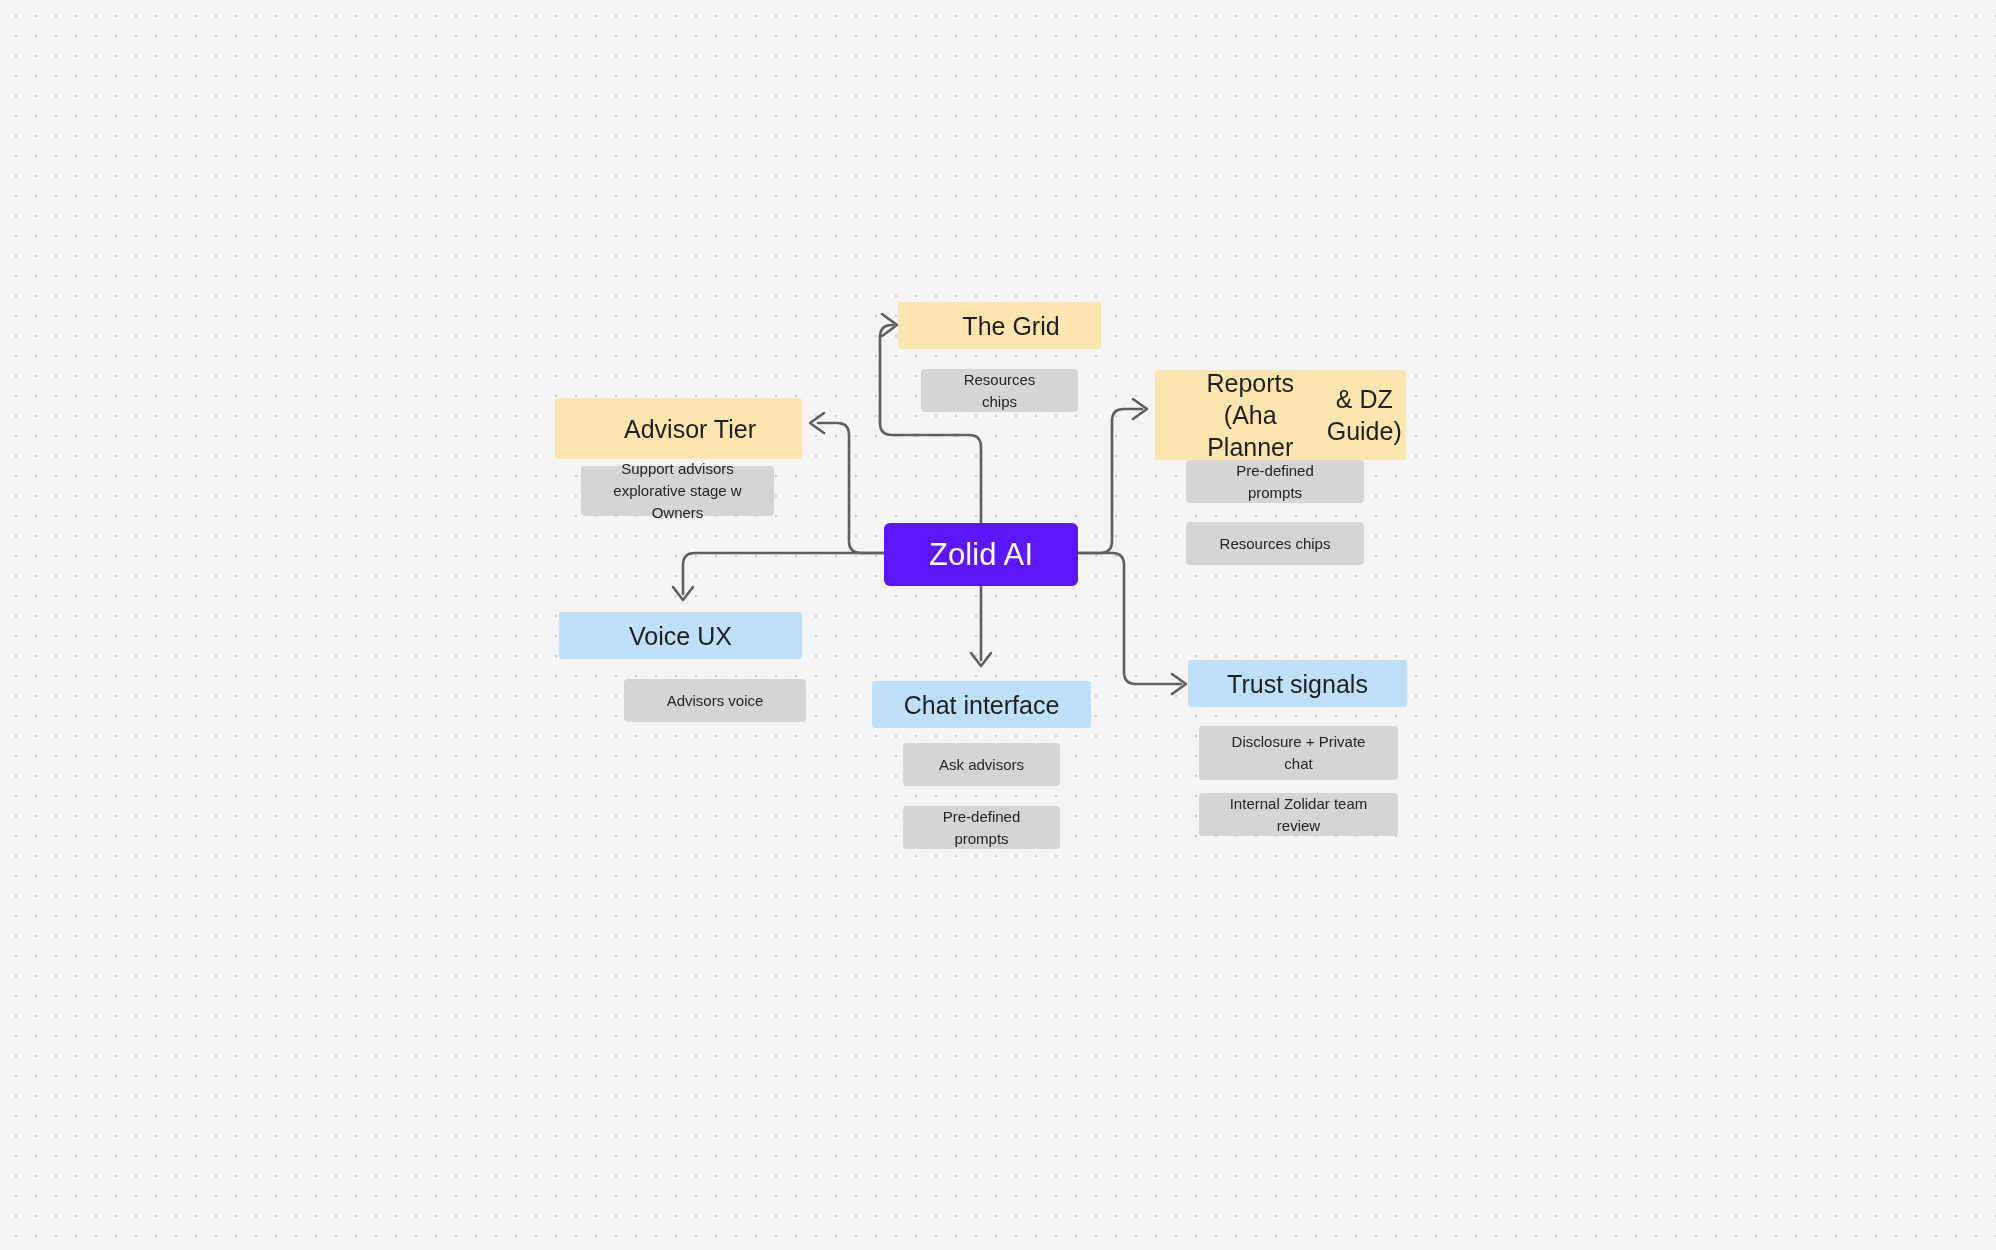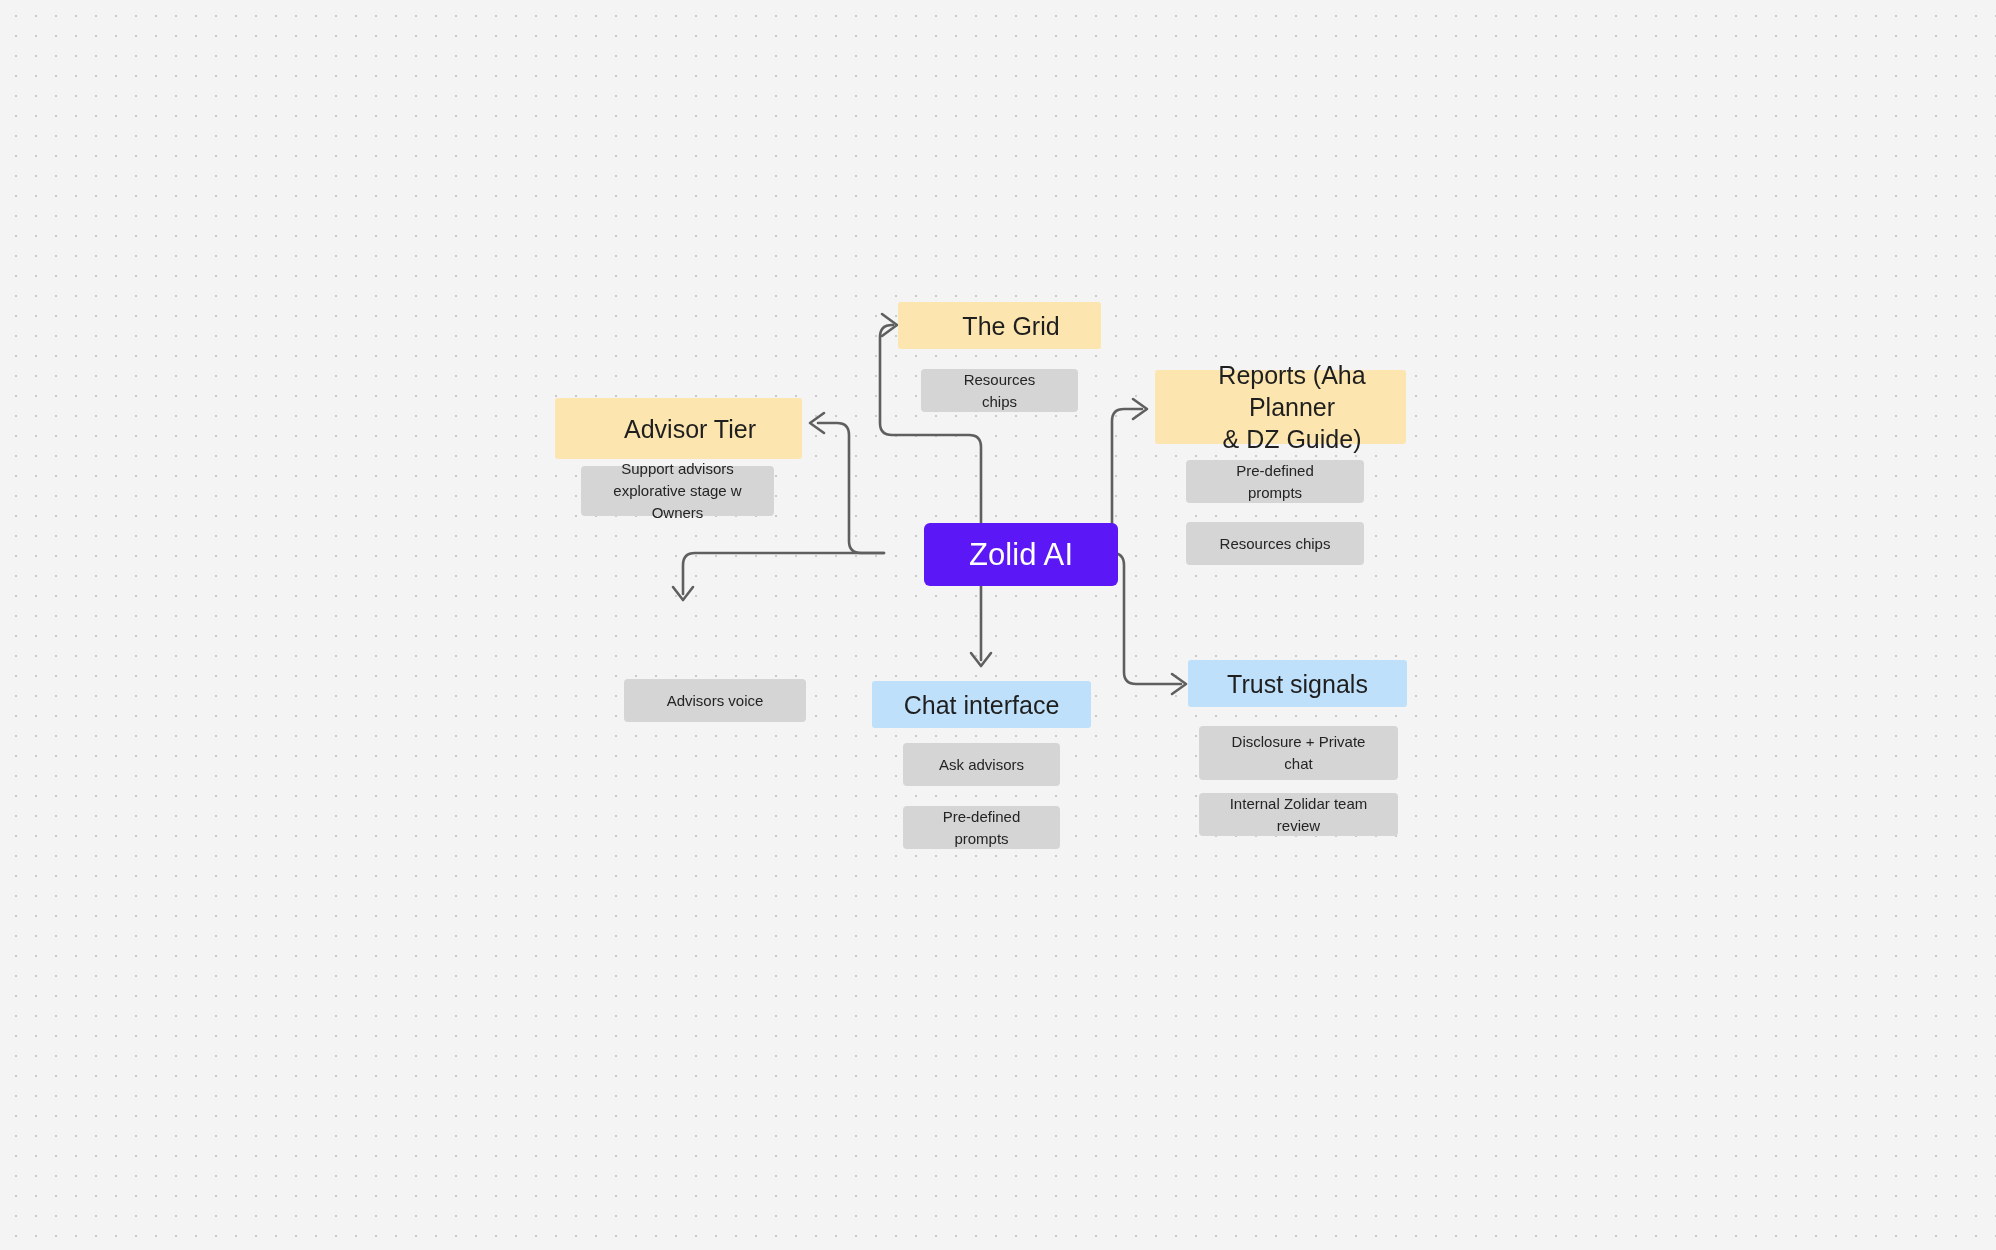--- a/index.html
+++ b/index.html
@@ -23,21 +23,20 @@
     border-radius:3px;
     color:#1f1f1f;
     line-height:1.28;
   }
   .node.primary{
     background:#5B17F5;
     color:#ffffff;
     border-radius:6px;
     font-size:31px;
     letter-spacing:.1px;
-    margin-left:40px;
   }
   .node.topic{font-size:25px;}
   .node.yellow{background:#FCE5AE;padding-left:23px;}
   .node.blue{background:#BFE0FA;}
   .chip{
     position:absolute;
     box-sizing:border-box;
     display:flex;align-items:center;justify-content:center;
     text-align:center;
     background:#d5d5d5;
@@ -80,38 +79,41 @@
     <span>Zolid AI</span>
   </div>
 
   <div class="node topic yellow" style="left:898px;top:302px;width:203px;height:47px;">
     <span>The Grid</span>
   </div>
   <div class="chip" style="left:921px;top:369px;width:157px;height:43px;">
     <span>Resources chips</span>
   </div>
 
-  <div class="node topic yellow" style="left:1155px;top:370px;width:251px;height:74px;flex-direction:column;">
+  <div class="node topic yellow" style="left:1155px;top:370px;width:251px;height:90px;flex-direction:row;">
     <span>Reports (Aha Planner</span>
     <span>&amp; DZ Guide)</span>
   </div>
   <div class="chip" style="left:1186px;top:460px;width:178px;height:43px;">
     <span>Pre-defined prompts</span>
   </div>
   <div class="chip" style="left:1186px;top:522px;width:178px;height:43px;">
     <span>Resources chips</span>
   </div>
 
   <div class="node topic yellow" style="left:555px;top:398px;width:247px;height:61px;">
     <span>Advisor Tier</span>
   </div>
   <div class="chip" style="left:581px;top:466px;width:193px;height:50px;">
     <span>Support advisors explorative stage w Owners</span>
   </div>
 
+  <div class="node topic blue" style="left:559px;top:612px;width:243px;height:47px;">
+    <span>Voice UX</span>
+  </div>
   <div class="chip" style="left:624px;top:679px;width:182px;height:43px;">
     <span>Advisors voice</span>
   </div>
 
   <div class="node topic blue" style="left:872px;top:681px;width:219px;height:47px;">
     <span>Chat interface</span>
   </div>
   <div class="chip" style="left:903px;top:743px;width:157px;height:43px;">
     <span>Ask advisors</span>
   </div>

